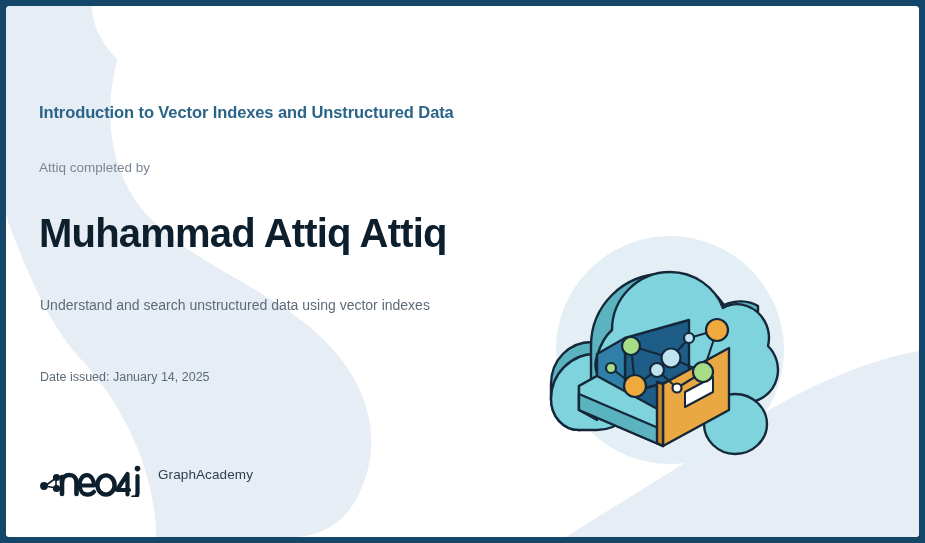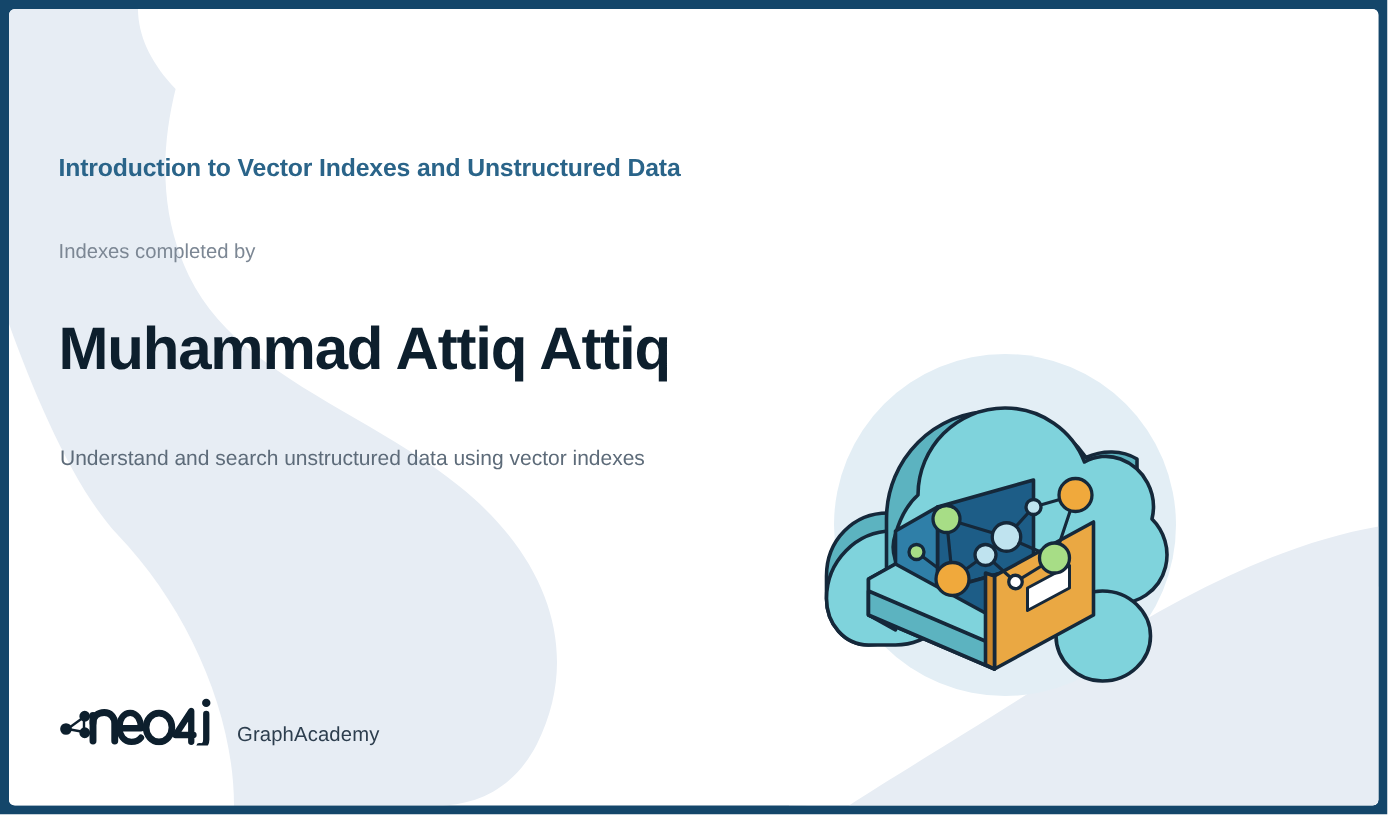--- a/index.html
+++ b/index.html
@@ -69,21 +69,21 @@
     font-size:12.5px;
     color:#5d6b79;
     line-height:22px;
   }
   .meta-row { white-space:nowrap; }
   
   .footer {
     position:absolute;
     left:33px; bottom:40px;
     display:flex;
-    align-items:flex-end;
+    align-items:flex-start;
     gap:14px;
     z-index:4;
   }
   .neo4j-logo { display:block; }
   .graphacademy {
     font-size:13.5px;
     color:#2d3e4e;
     font-weight:400;
     letter-spacing:0.1px;
     padding-top:4px;
@@ -109,24 +109,25 @@
                C560,530 535,531 513,531 Z" fill="#e7edf4"></path>
       <path d="M0,210 L0,531 L150,531 C150,470 120,400 72,350 C44,320 18,260 0,210 Z" fill="#ffffff"></path>
       <path d="M86,0 C86,52 160,104 240,104 C330,104 420,150 470,235
                C520,320 540,430 520,531 L913,531 L913,0 Z" fill="#ffffff"></path>
       <path d="M913,345 L913,531 L560,531 C600,505 660,470 720,430
                C790,385 855,355 913,345 Z" fill="#e7edf4"></path>
     </svg>
 
     <div class="content">
       <div class="course-title">Introduction to Vector Indexes and Unstructured Data</div>
-      <div class="completed-label">Indexes completed by</div>
+      <div class="completed-label">Attiq completed by</div>
       <div class="recipient-name">Muhammad Attiq Attiq</div>
       <div class="course-desc">Understand and search unstructured data using vector indexes</div>
       <div class="meta">
+        <div class="meta-row">Date issued: January 14, 2025</div>
       </div>
     </div>
 
     <div class="illustration">
       <svg viewBox="0 0 262 232" width="262" height="232" aria-hidden="true">
 
         <circle cx="131" cy="116" r="114" fill="#e3eef5"></circle>
         <g stroke="#15283a" stroke-width="2.4" stroke-linejoin="round" stroke-linecap="round">
 
           <path d="M12,150 C12,126 30,108 53,108 C62,108 71,111 77,116

